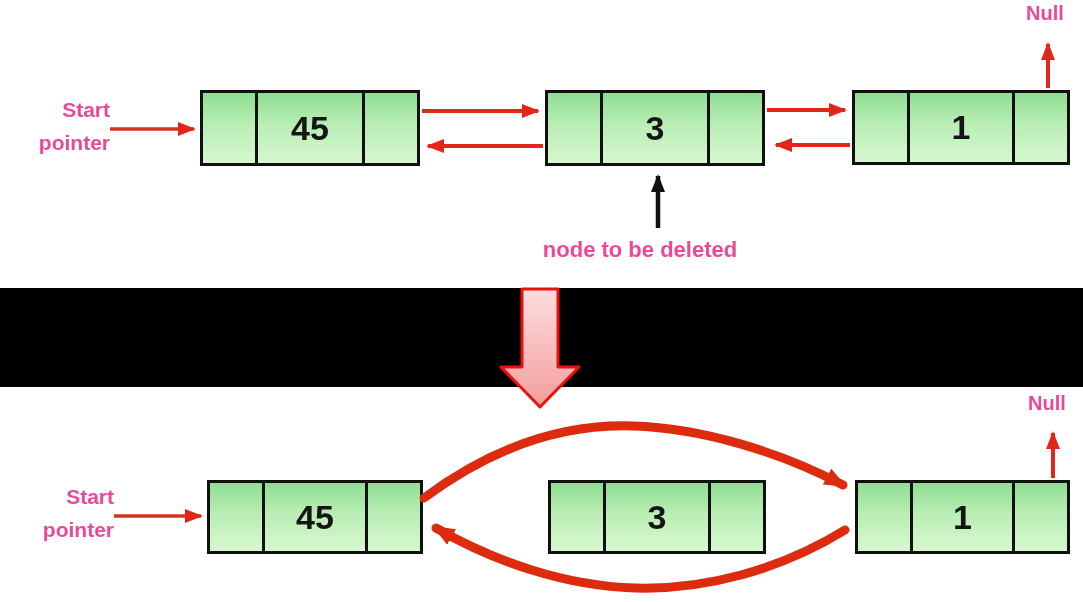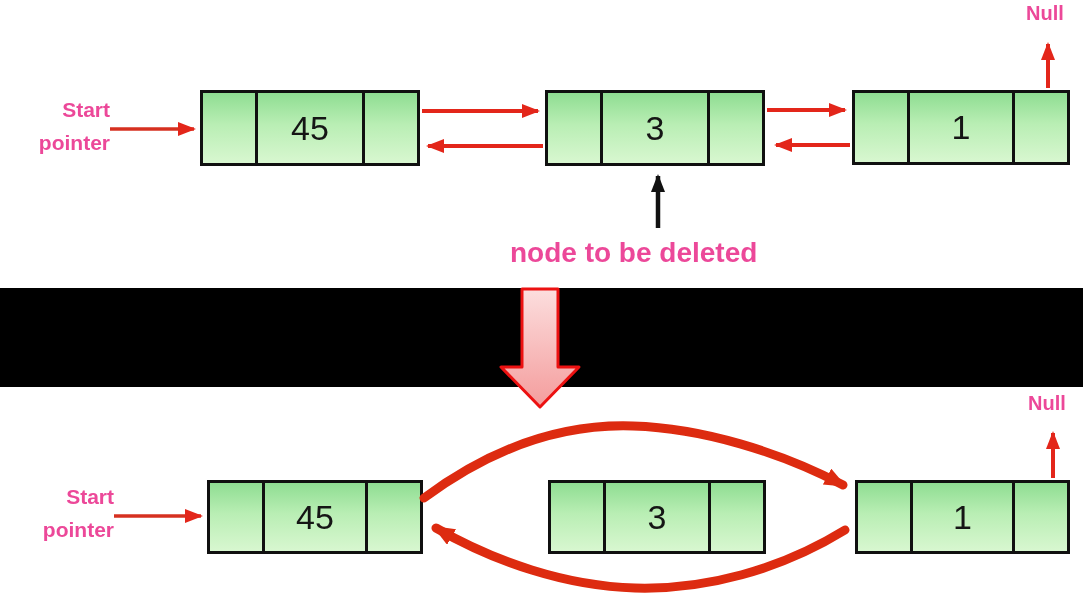--- a/index.html
+++ b/index.html
@@ -1,31 +1,31 @@
 <!DOCTYPE html>
 <html><head>
 <meta charset="utf-8">
 <style>
   html,body{margin:0;padding:0;background:#ffffff;}
   body{font-family:"Liberation Sans",sans-serif;}
   .stage{position:relative;width:1083px;height:602px;background:#ffffff;overflow:hidden;}
   .band{position:absolute;left:0;top:288px;width:1083px;height:99px;background:#000000;z-index:1;}
   .node{position:absolute;display:flex;box-sizing:border-box;border:3px solid #101010;
         background:linear-gradient(to bottom,#8fdd92 0%,#b9eeb4 45%,#d8f7d0 100%);z-index:2;}
-  .cell{box-sizing:border-box;height:100%;}
+  .cell{box-sizing:border-box;height:100%;font-weight:bold;}
   .cell-prev,.cell-next{width:55px;}
   .cell-prev{border-right:3px solid #101010;}
   .cell-next{border-left:3px solid #101010;}
   .cell-value{flex:1;display:flex;align-items:center;justify-content:center;
               font-size:34px;color:#151515;font-family:"Liberation Sans",sans-serif;}
   .green-label{position:absolute;color:#ec4899;font-weight:bold;z-index:2;
                font-family:"Liberation Sans",sans-serif;}
   .start-label{width:104px;text-align:right;font-size:21px;line-height:33px;}
   .null-label{font-size:20px;}
-  .annotation-label{font-size:28px;width:260px;}
+  .annotation-label{font-size:22px;width:260px;text-align:center;}
   svg.overlay{position:absolute;left:0;top:0;z-index:3;pointer-events:none;}
 </style>
 </head>
 <body>
 
 <div class="stage">
 
   <div class="green-label start-label" style="left:6px;top:93px;">Start pointer</div>
 
   <div class="node" style="left:200px;top:90px;width:220px;height:76px;">

